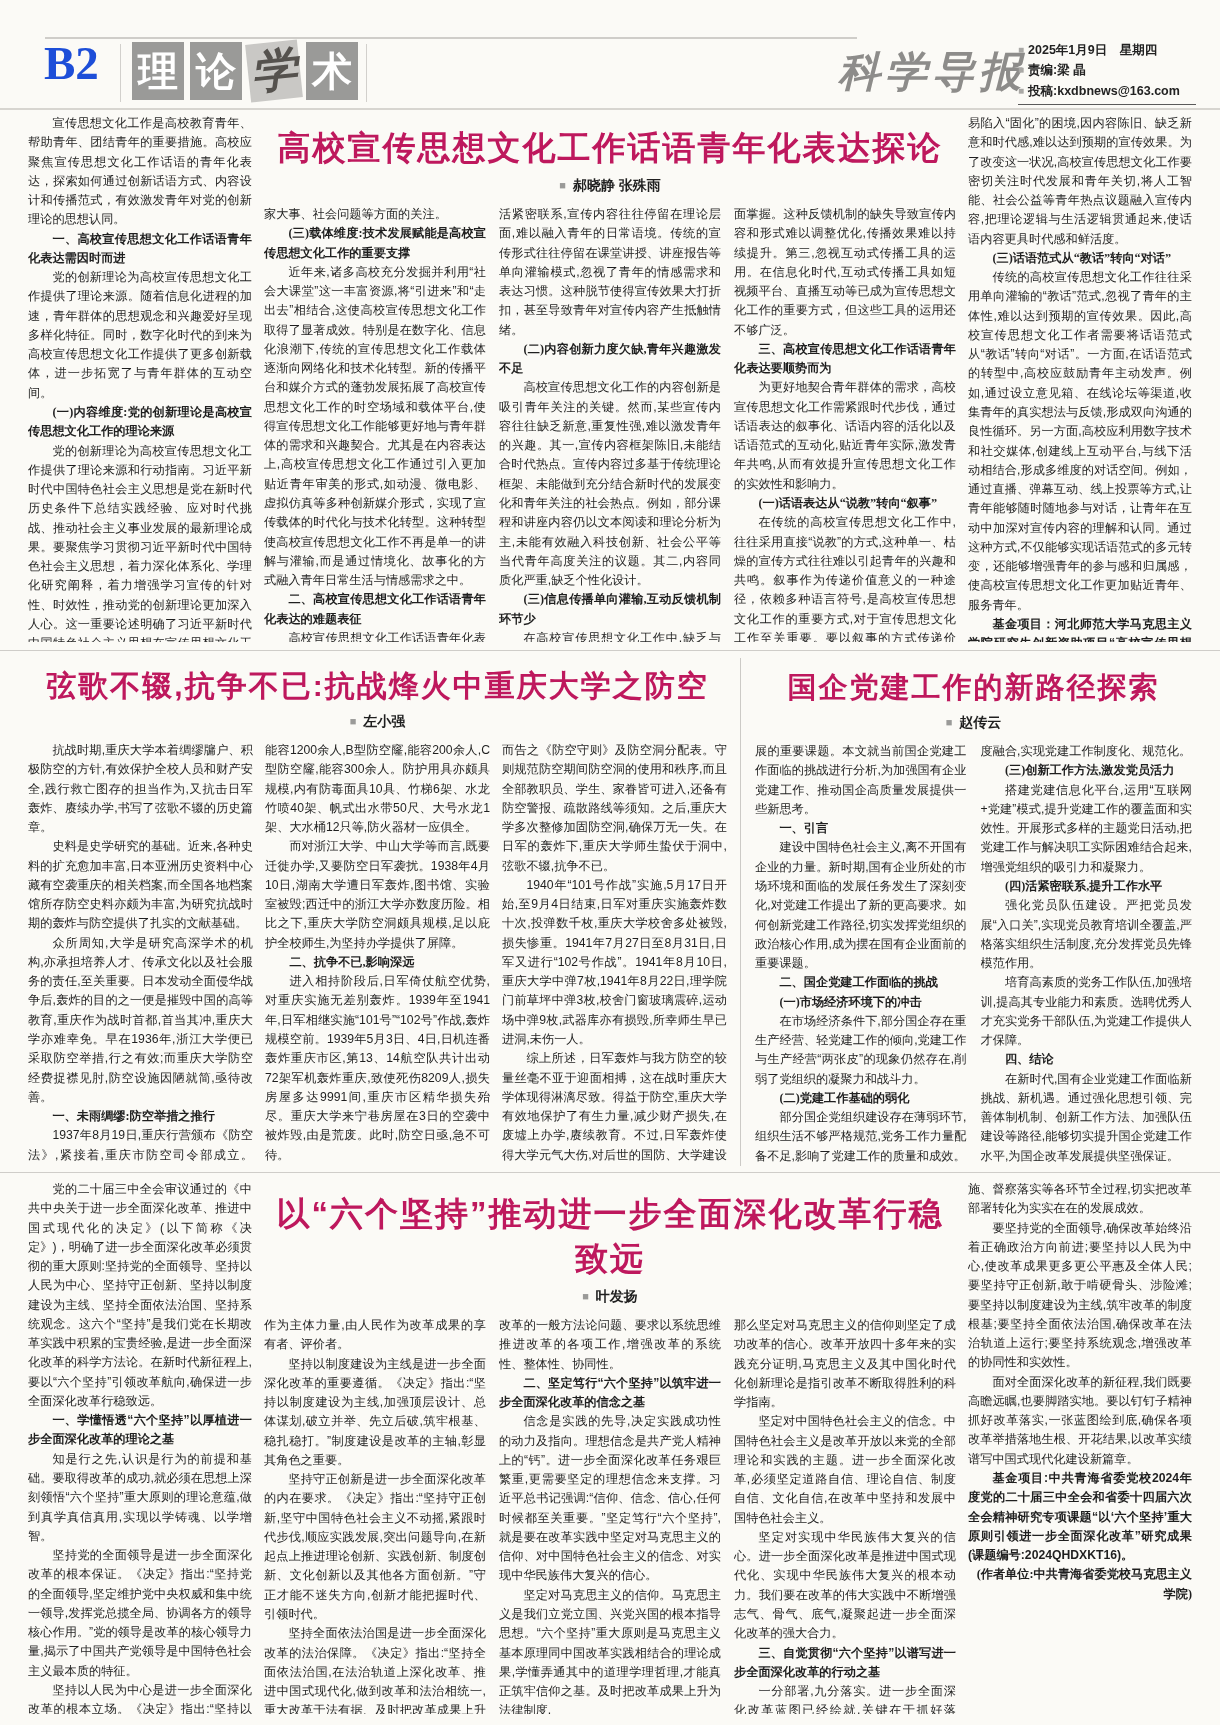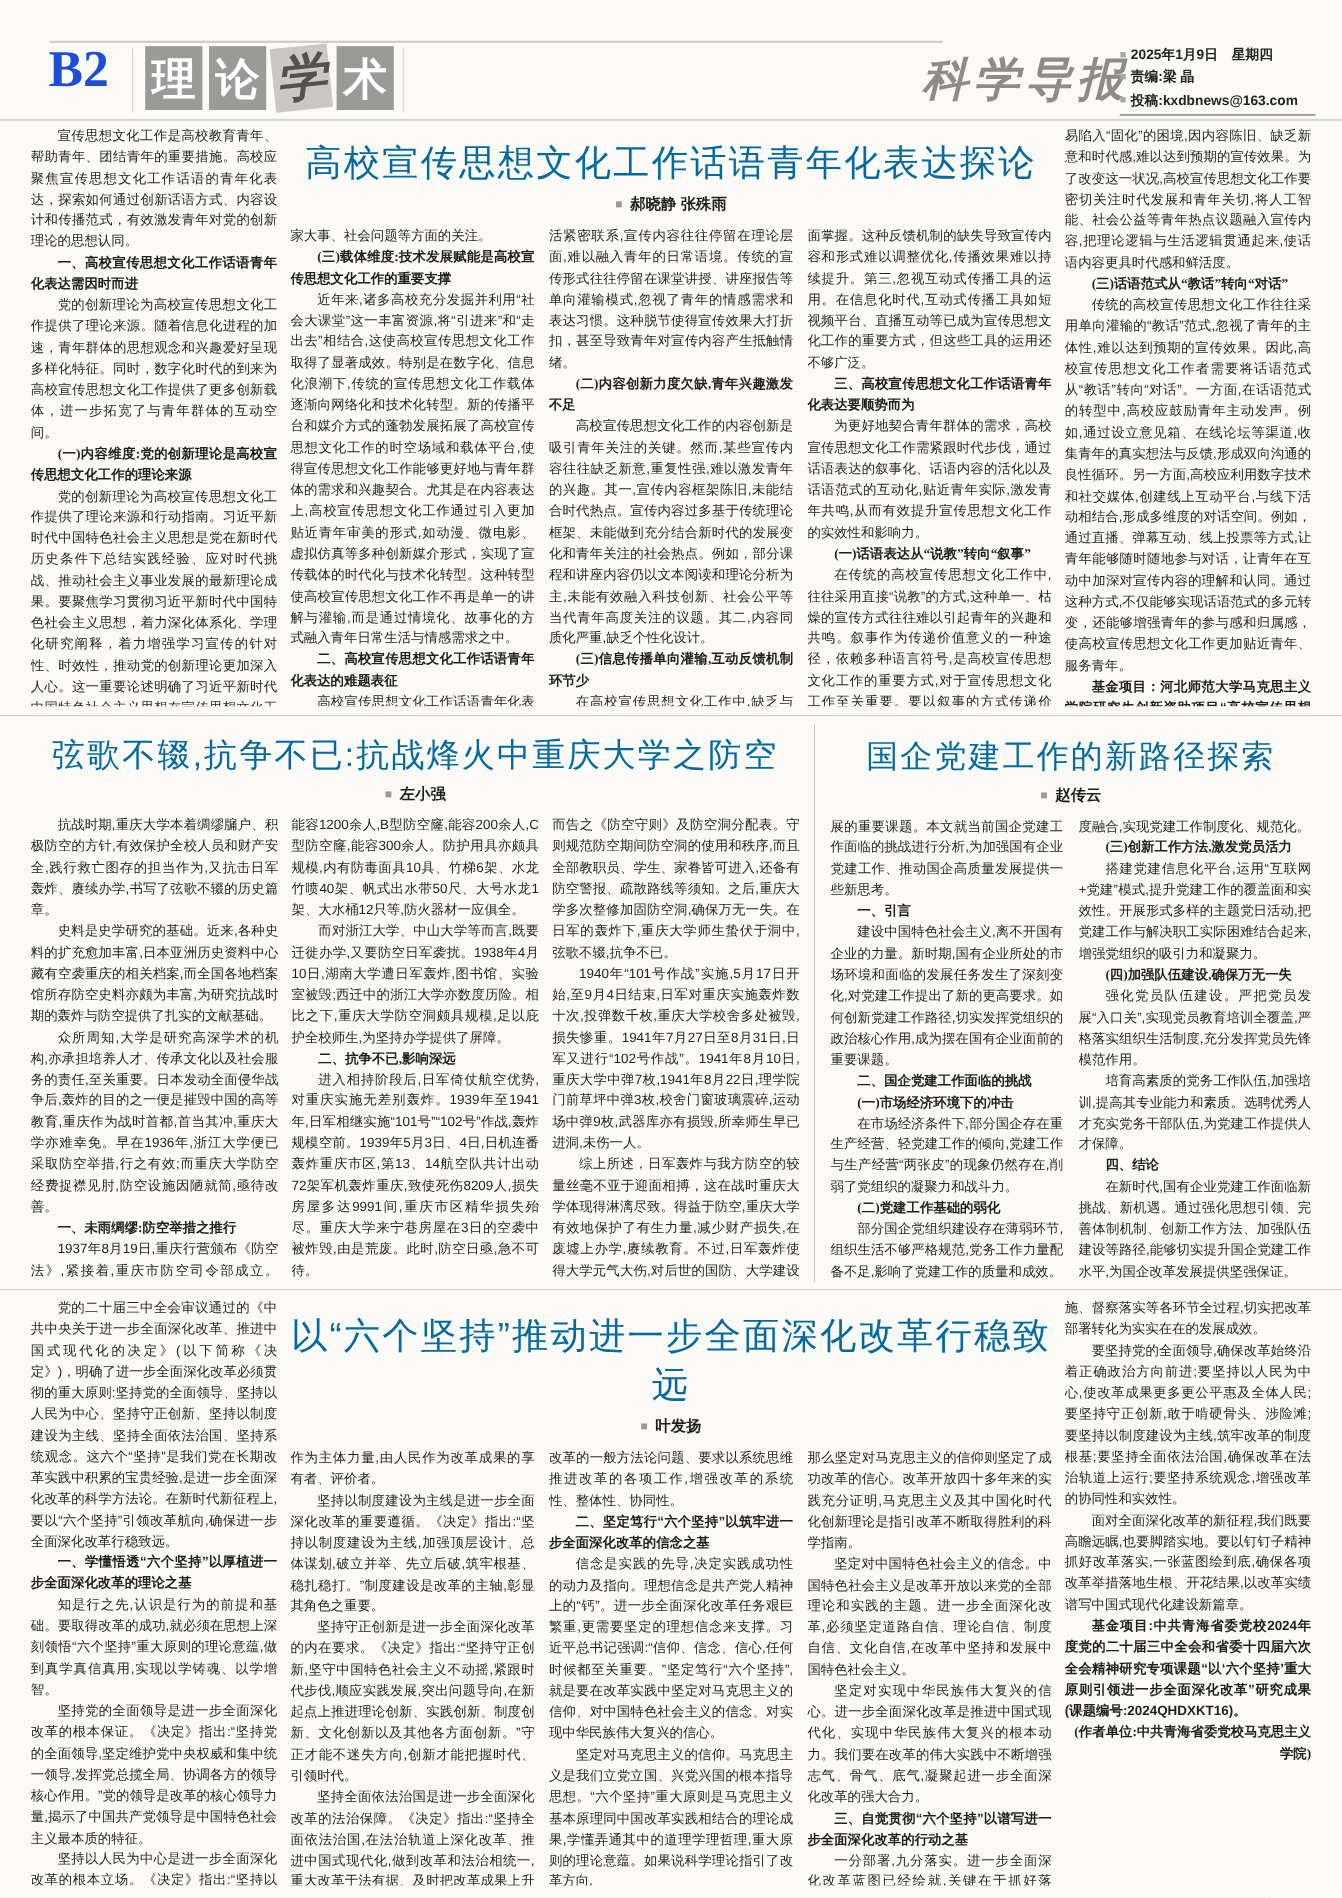--- a/index.html
+++ b/index.html
@@ -26,21 +26,21 @@
   .hr2{position:absolute;left:0;top:650px;width:1220px;height:1px;background:#cfcdc9;}
   .hr3{position:absolute;left:0;top:1172px;width:1220px;height:1px;background:#cfcdc9;}
   
   .art-col p{margin:0;}
   .art-col{font-size:12.2px;line-height:1.58;text-align:justify;overflow:hidden;}
   .b-p,.b-h1,.b-h2,.b-fund{text-indent:2em;}
   .b-h1{font-weight:700;}
   .b-h2{font-weight:700;font-family:"Liberation Serif",serif;}
   .b-fund{font-weight:700;}
   .b-author{font-weight:700;font-family:"Liberation Serif",serif;text-align:right;}
-  .headline{font-weight:400;text-align:center;letter-spacing:2px;color:#0369a1;}
+  .headline{font-weight:700;text-align:center;letter-spacing:2px;color:#be185d;}
   .byline{text-align:center;font-size:14px;font-weight:700;margin:6px 0 10px;}
   .byline .bul{font-size:11px;margin-right:7px;color:#9a9a98;}
   
   .art5{position:absolute;left:28px;width:1164px;display:flex;gap:12px;}
   .art1{top:114px;height:528px;} .art4{top:1180px;height:534px;}
   .side{width:224px;flex:0 0 224px;height:100%;}
   .center5{width:692px;flex:0 0 692px;display:flex;flex-direction:column;}
   .center5 .headline{font-size:33px;margin-top:12px;}
   .center5 .cols3{flex:1;display:flex;gap:13px;overflow:hidden;}
   .cols3 .art-col{flex:1;}
@@ -161,21 +161,21 @@
             <p class="b-h1">二、国企党建工作面临的挑战</p>
             <p class="b-h2">(一)市场经济环境下的冲击</p>
             <p class="b-p">在市场经济条件下,部分国企存在重生产经营、轻党建工作的倾向,党建工作与生产经营“两张皮”的现象仍然存在,削弱了党组织的凝聚力和战斗力。</p>
             <p class="b-h2">(二)党建工作基础的弱化</p>
             <p class="b-p">部分国企党组织建设存在薄弱环节,组织生活不够严格规范,党务工作力量配备不足,影响了党建工作的质量和成效。</p>
           </div>
         <div class="art-col">
             <p class="b-pc">建立完善党建工作责任制,压实企业各级党组织主体责任。将党建工作纳入企业发展总体规划,与生产经营同部署、同落实、同考核,推动党建工作与中心工作深度融合,实现党建工作制度化、规范化。</p>
             <p class="b-h2">(三)创新工作方法,激发党员活力</p>
             <p class="b-p">搭建党建信息化平台,运用“互联网+党建”模式,提升党建工作的覆盖面和实效性。开展形式多样的主题党日活动,把党建工作与解决职工实际困难结合起来,增强党组织的吸引力和凝聚力。</p>
-            <p class="b-h2">(四)加强队伍建设,确保万无一失</p>
+            <p class="b-h2">(四)活紧密联系,提升工作水平</p>
             <p class="b-p">强化党员队伍建设。严把党员发展“入口关”,实现党员教育培训全覆盖,严格落实组织生活制度,充分发挥党员先锋模范作用。</p>
             <p class="b-p">培育高素质的党务工作队伍,加强培训,提高其专业能力和素质。选聘优秀人才充实党务干部队伍,为党建工作提供人才保障。</p>
             <p class="b-h1">四、结论</p>
             <p class="b-p">在新时代,国有企业党建工作面临新挑战、新机遇。通过强化思想引领、完善体制机制、创新工作方法、加强队伍建设等路径,能够切实提升国企党建工作水平,为国企改革发展提供坚强保证。</p>
           </div>
       </div>
     </section>
   </div>
 
   <div class="hr3"></div>
@@ -195,21 +195,21 @@
         <div class="art-col">
             <p class="b-pc">作为主体力量,由人民作为改革成果的享有者、评价者。</p>
             <p class="b-p">坚持以制度建设为主线是进一步全面深化改革的重要遵循。《决定》指出:“坚持以制度建设为主线,加强顶层设计、总体谋划,破立并举、先立后破,筑牢根基、稳扎稳打。”制度建设是改革的主轴,彰显其角色之重要。</p>
             <p class="b-p">坚持守正创新是进一步全面深化改革的内在要求。《决定》指出:“坚持守正创新,坚守中国特色社会主义不动摇,紧跟时代步伐,顺应实践发展,突出问题导向,在新起点上推进理论创新、实践创新、制度创新、文化创新以及其他各方面创新。”守正才能不迷失方向,创新才能把握时代、引领时代。</p>
             <p class="b-p">坚持全面依法治国是进一步全面深化改革的法治保障。《决定》指出:“坚持全面依法治国,在法治轨道上深化改革、推进中国式现代化,做到改革和法治相统一,重大改革于法有据、及时把改革成果上升为法律制度。”</p>
           </div>
         <div class="art-col">
             <p class="b-pc">改革的一般方法论问题、要求以系统思维推进改革的各项工作,增强改革的系统性、整体性、协同性。</p>
             <p class="b-h1">二、坚定笃行“六个坚持”以筑牢进一步全面深化改革的信念之基</p>
             <p class="b-p">信念是实践的先导,决定实践成功性的动力及指向。理想信念是共产党人精神上的“钙”。进一步全面深化改革任务艰巨繁重,更需要坚定的理想信念来支撑。习近平总书记强调:“信仰、信念、信心,任何时候都至关重要。”坚定笃行“六个坚持”,就是要在改革实践中坚定对马克思主义的信仰、对中国特色社会主义的信念、对实现中华民族伟大复兴的信心。</p>
-            <p class="b-p">坚定对马克思主义的信仰。马克思主义是我们立党立国、兴党兴国的根本指导思想。“六个坚持”重大原则是马克思主义基本原理同中国改革实践相结合的理论成果,学懂弄通其中的道理学理哲理,重大原则的理论意蕴。如果说科学理论指引了改革方向,</p>
+            <p class="b-p">坚定对马克思主义的信仰。马克思主义是我们立党立国、兴党兴国的根本指导思想。“六个坚持”重大原则是马克思主义基本原理同中国改革实践相结合的理论成果,学懂弄通其中的道理学理哲理,才能真正筑牢信仰之基。及时把改革成果上升为法律制度,</p>
           </div>
         <div class="art-col">
             <p class="b-pc">那么坚定对马克思主义的信仰则坚定了成功改革的信心。改革开放四十多年来的实践充分证明,马克思主义及其中国化时代化创新理论是指引改革不断取得胜利的科学指南。</p>
             <p class="b-p">坚定对中国特色社会主义的信念。中国特色社会主义是改革开放以来党的全部理论和实践的主题。进一步全面深化改革,必须坚定道路自信、理论自信、制度自信、文化自信,在改革中坚持和发展中国特色社会主义。</p>
             <p class="b-p">坚定对实现中华民族伟大复兴的信心。进一步全面深化改革是推进中国式现代化、实现中华民族伟大复兴的根本动力。我们要在改革的伟大实践中不断增强志气、骨气、底气,凝聚起进一步全面深化改革的强大合力。</p>
             <p class="b-h1">三、自觉贯彻“六个坚持”以谱写进一步全面深化改革的行动之基</p>
             <p class="b-p">一分部署,九分落实。进一步全面深化改革蓝图已经绘就,关键在于抓好落实。要把“六个坚持”重大原则贯穿于改革的谋划、实</p>
           </div>
       </div>
     </div>

